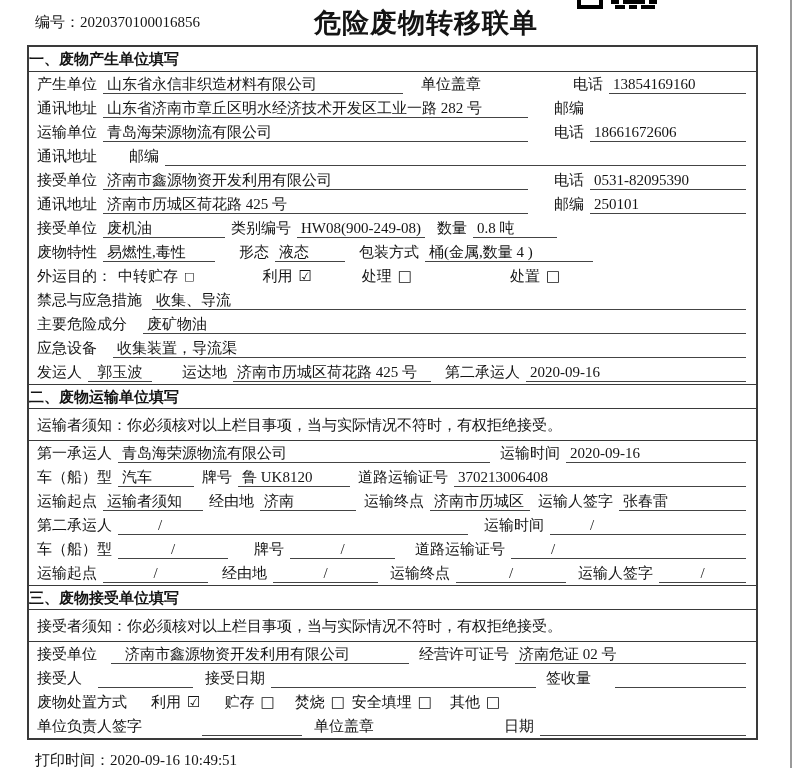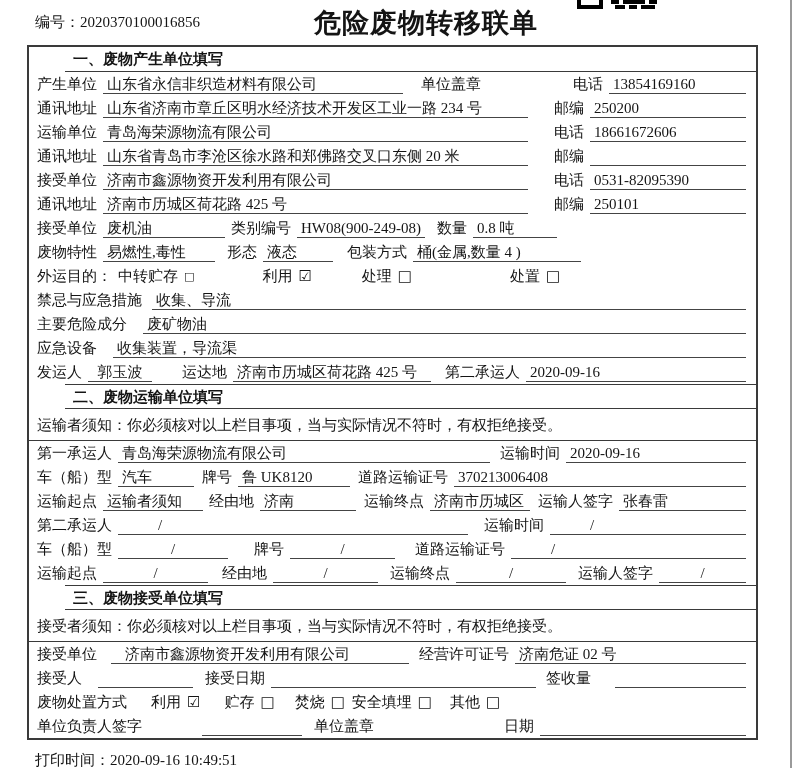--- a/index.html
+++ b/index.html
@@ -15,22 +15,22 @@
   .doc-title {
     position:absolute; left:0; right:0; top:5px; text-align:center;
     transform:translateX(28px); font-size:27px; font-weight:bold; letter-spacing:1px;
   }
   .qr { position:absolute; left:577px; top:0; }
   .form {
     position:absolute; left:27px; top:45px; width:731px;
     border:2px solid #3a3a3a; background:#fff;
   }
   .sec-head {
-    height:25px; line-height:24px; padding:0 8px; font-weight:bold;
-    border-bottom:1px solid #3a3a3a; white-space:nowrap;margin-left:36px;
+    height:25px; line-height:24px; padding:0 0; font-weight:bold;
+    border-bottom:1px solid #3a3a3a; white-space:nowrap;
   }
   .sec-head.mid { border-top:1px solid #3a3a3a; }
   .notice { height:32px; line-height:32px; padding:0 8px; border-bottom:1px solid #3a3a3a; white-space:nowrap; }
   .r { display:flex; align-items:flex-end; height:24px; padding:0 10px 2px 8px; }
   .r span { line-height:19px; }
   .lb { white-space:nowrap; margin-right:6px; }
   .u { border-bottom:1px solid #444; min-height:19px; height:19px; padding:0 4px; white-space:nowrap; overflow:hidden; }
   .g { flex:1 1 auto; }
   .c { text-align:center; }
   .opt { white-space:nowrap; display:flex; align-items:flex-end; }
@@ -66,35 +66,33 @@
     <div class="r">
       <span class="lb">产生单位</span>
       <span class="u" style="width:300px">山东省永信非织造材料有限公司</span>
       <span class="lb" style="margin-left:18px">单位盖章</span>
       <span class="lb" style="margin-left:86px">电话</span>
       <span class="u g">13854169160</span>
     </div>
 
     <div class="r">
       <span class="lb">通讯地址</span>
-      <span class="u" style="width:425px">山东省济南市章丘区明水经济技术开发区工业一路 234 号</span>
+      <span class="u" style="width:425px">山东省济南市章丘区明水经济技术开发区工业一路 282 号</span>
       <span class="lb" style="margin-left:26px">邮编</span>
-      <span class="u g">250200</span>
     </div>
 
     <div class="r">
       <span class="lb">运输单位</span>
       <span class="u" style="width:425px">青岛海荣源物流有限公司</span>
       <span class="lb" style="margin-left:26px">电话</span>
       <span class="u g">18661672606</span>
     </div>
 
     <div class="r">
       <span class="lb">通讯地址</span>
-      <span class="u" style="width:425px">山东省青岛市李沧区徐水路和郑佛路交叉口东侧 20 米</span>
       <span class="lb" style="margin-left:26px">邮编</span>
       <span class="u g"></span>
     </div>
 
     <div class="r">
       <span class="lb">接受单位</span>
       <span class="u" style="width:425px">济南市鑫源物资开发利用有限公司</span>
       <span class="lb" style="margin-left:26px">电话</span>
       <span class="u g">0531-82095390</span>
     </div>
@@ -111,21 +109,21 @@
       <span class="u" style="width:122px">废机油</span>
       <span class="lb" style="margin-left:6px">类别编号</span>
       <span class="u c" style="width:128px">HW08(900-249-08)</span>
       <span class="lb" style="margin-left:12px">数量</span>
       <span class="u" style="width:84px">0.8 吨</span>
     </div>
 
     <div class="r">
       <span class="lb">废物特性</span>
       <span class="u" style="width:112px">易燃性,毒性</span>
-      <span class="lb" style="margin-left:12px">形态</span>
+      <span class="lb" style="margin-left:24px">形态</span>
       <span class="u" style="width:70px">液态</span>
       <span class="lb" style="margin-left:14px">包装方式</span>
       <span class="u" style="width:168px">桶(金属,数量  4 )</span>
     </div>
 
     <div class="r">
       <span class="lb">外运目的：</span>
       <span class="opt">
         <span>中转贮存</span>
         <span class="box sm">□</span>

